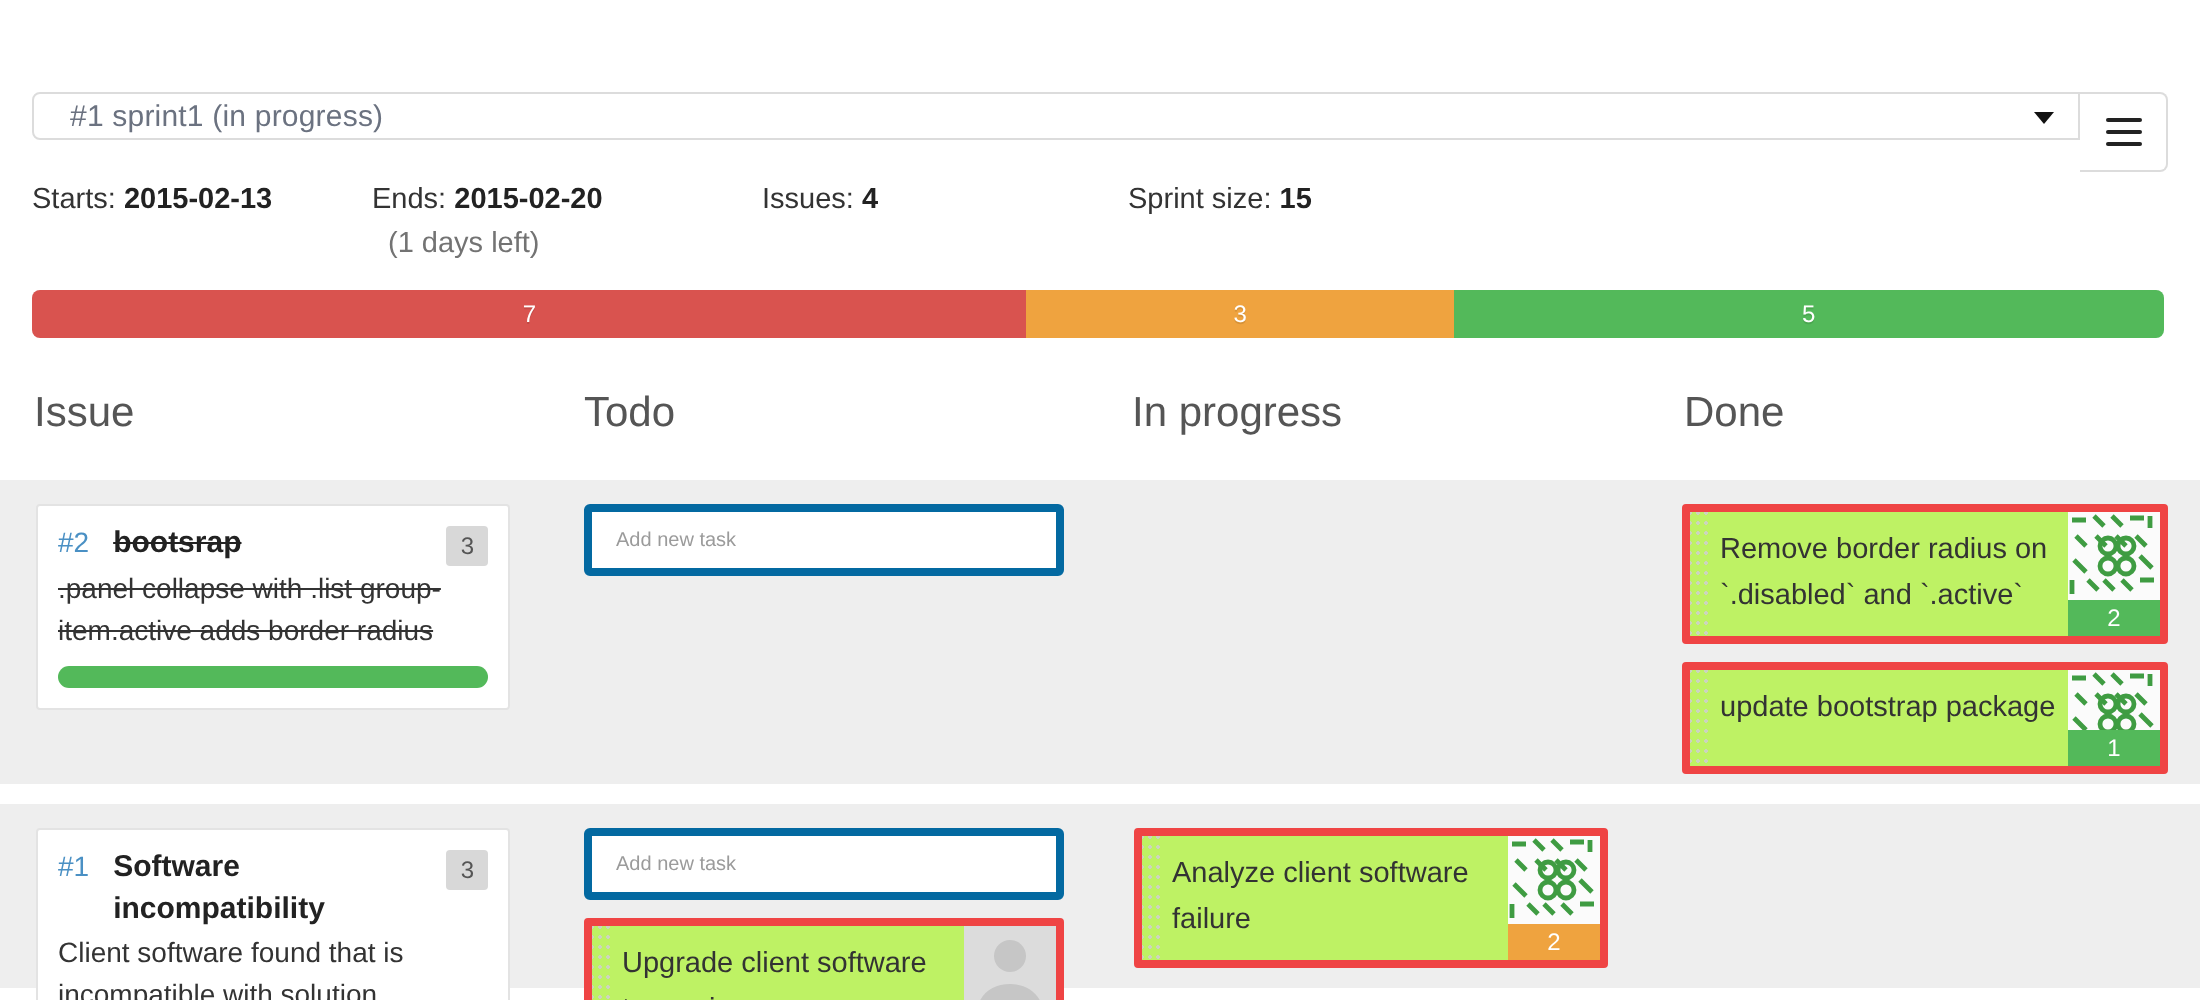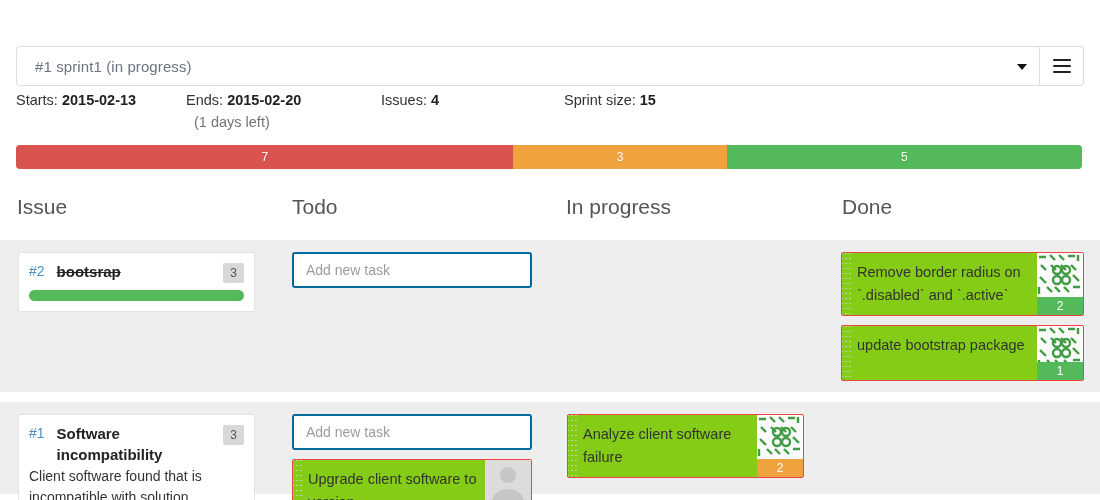--- a/index.html
+++ b/index.html
@@ -23,21 +23,21 @@
     line-height: 20px;
   }
   .sprint-row {
     position: absolute; left: 16px; top: 46px;
     width: 1068px; height: 40px;
     display: flex;
   }
   .select-wrap {
     position: relative;
     flex: 1 1 auto;
-    height: 40px;
+    height: 24px;
     background: #fff;
     border: 1px solid #dcdcdc;
     border-radius: 4px 0 0 4px;
     display: flex; align-items: center;
   }
   .select-value {
     padding-left: 18px;
     font-size: 15px;
     color: #6b7280;
     letter-spacing: .1px;
@@ -163,35 +163,35 @@
   .struck { text-decoration: line-through; }
   .issue-progress {
     margin-top: 7px; height: 11px; width: 100%;
     background: #53b95a; border-radius: 6px;
   }
 
   
   .task-input {
     width: 100%; height: 36px;
     background: #fff;
-    border: 2px solid #0369a1;
+    border: 4px solid #0369a1;
     border-radius: 3px;
     padding: 0 12px;
     font-family: "Liberation Sans", sans-serif;
-    font-size: 14px; color: #999;
+    font-size: 10px; color: #999;
     outline: none;
   }
   .task-input::placeholder { color: #9b9b9b; }
 
   
   .task-card {
     position: relative;
     margin-top: 9px;
-    background: #84cc16;
-    border: 1px solid #ef4444;
+    background: #bef264;
+    border: 4px solid #ef4444;
     border-radius: 2px;
     min-height: 56px;
     display: flex;
     overflow: hidden;
   }
   .drag-handle {
     flex: 0 0 auto;
     width: 9px;
     background-image:
       radial-gradient(circle, #cfcfcf 0.8px, transparent 0.9px);
@@ -285,20 +285,21 @@
     </div>
 
     <div class="row r0">
       <div class="cell c-0">
         <div class="issue-card">
           <div class="issue-head">
             <span class="issue-num">#2</span>
             <span class="issue-title struck">bootsrap</span>
             <span class="issue-badge">3</span>
           </div>
+          <div class="issue-desc struck">.panel collapse with .list group-item.active adds border radius</div>
           <div class="issue-progress" style="width: 100%;"></div>
         </div>
       </div>
 
       <div class="cell c-1">
         <input class="task-input" type="text" placeholder="Add new task" style="">
       </div>
 
       <div class="cell c-2"></div>
 

